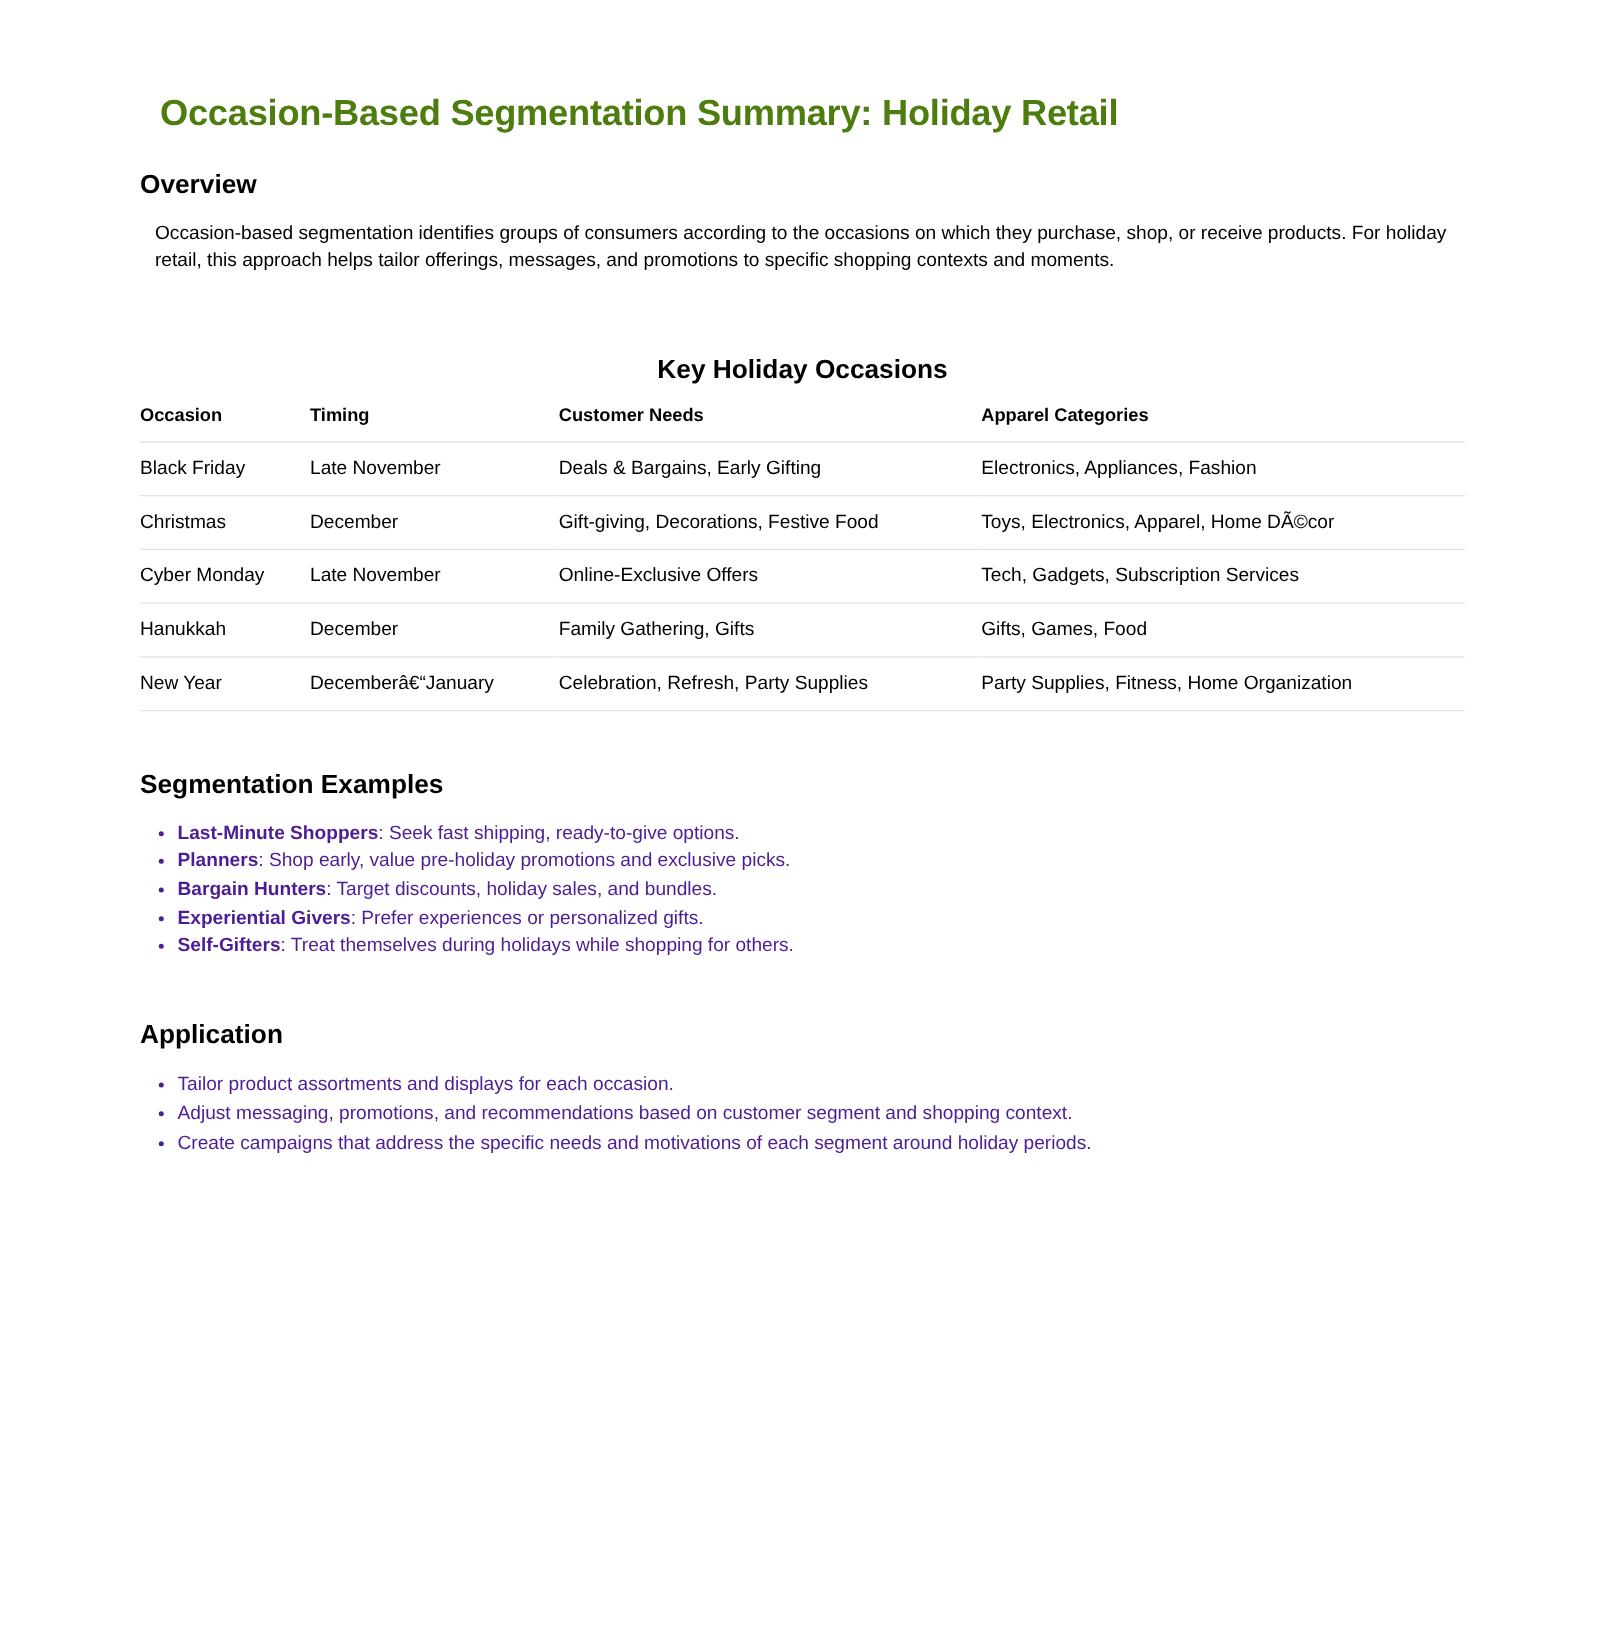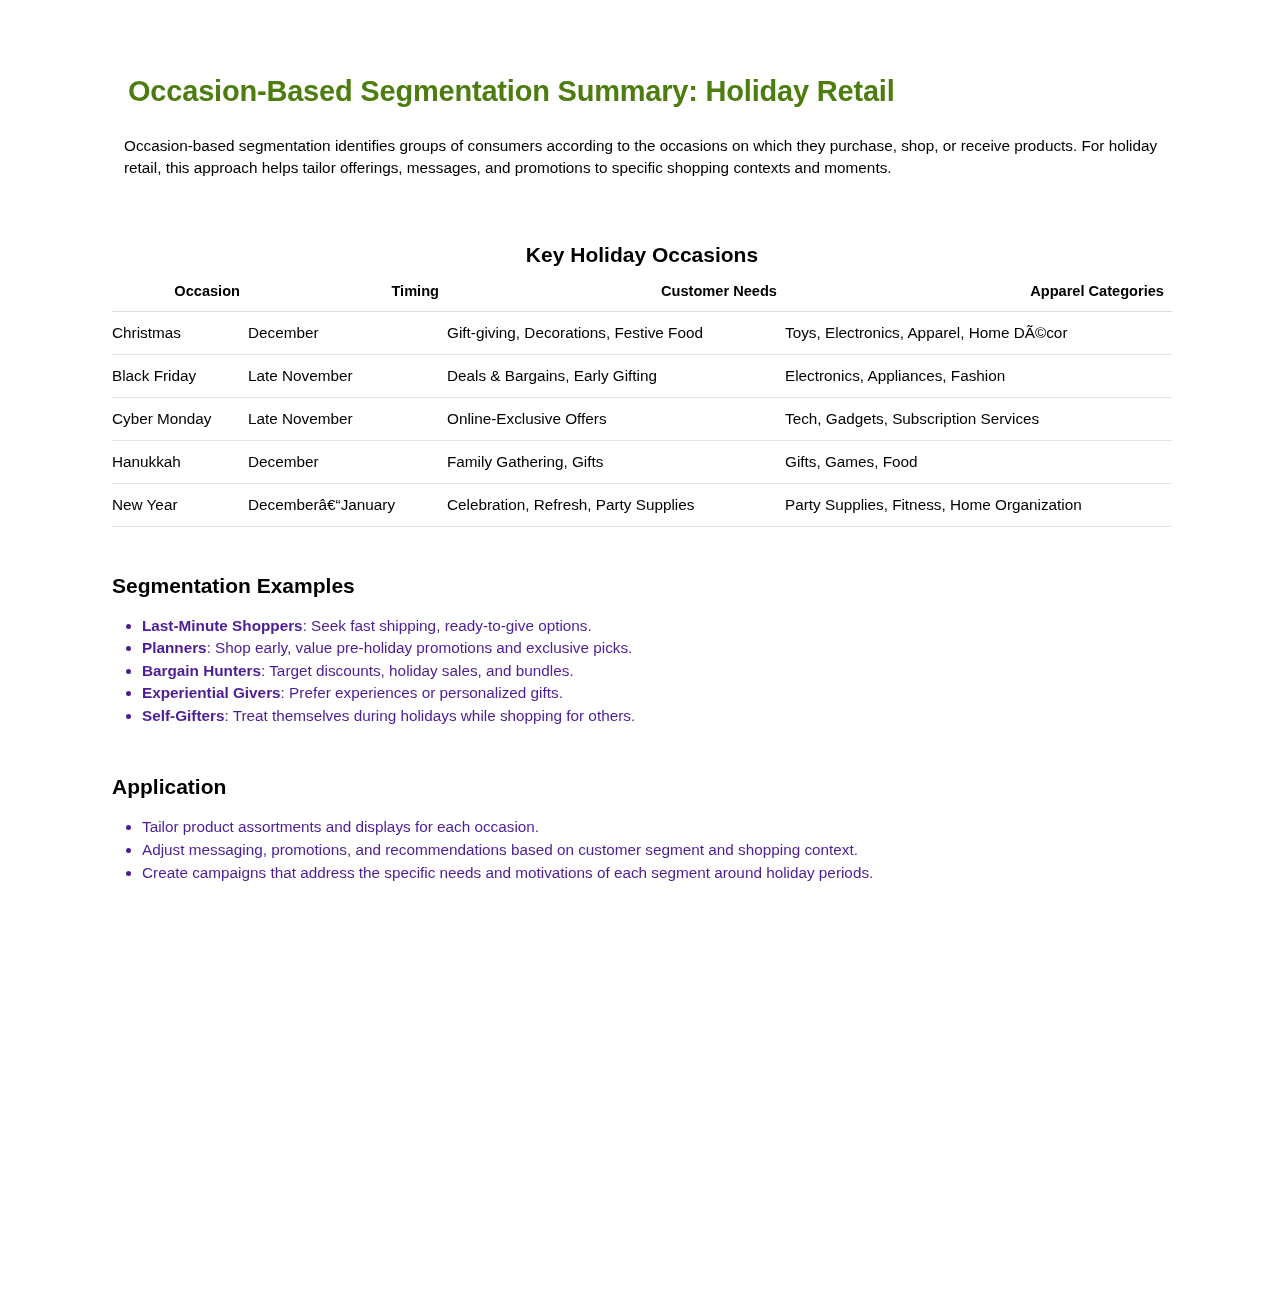--- a/index.html
+++ b/index.html
@@ -48,21 +48,21 @@
     color: #000;
   }
   
   table.occasions-table {
     border-collapse: collapse;
     width: 1060px;
     margin: 0;
     table-layout: fixed;
   }
   table.occasions-table th {
-    text-align: right;
+    text-align: left;
     font-size: 14.6px;
     font-weight: bold;
     padding: 0 8px 12px 0;
     border-bottom: 1px solid #dddddd;
     vertical-align: bottom;
     color: #000;
   }
   table.occasions-table td {
     text-align: left;
     font-size: 15.3px;
@@ -99,20 +99,21 @@
   .table-wrap { margin-top: 0; }
 </style>
 </head>
 <body>
 
 <div class="page">
 
   <h1 class="doc-title">Occasion-Based Segmentation Summary: Holiday Retail</h1>
 
   <div class="section-block">
+    <h2 class="section-heading">Overview</h2>
     <p class="body-text">Occasion-based segmentation identifies groups of consumers according to the occasions on which they purchase, shop, or receive products. For holiday retail, this approach helps tailor offerings, messages, and promotions to specific shopping contexts and moments.</p>
   </div>
 
   <div class="section-block">
     <h2 class="section-heading spaced">Key Holiday Occasions</h2>
     <div class="table-wrap">
       <table class="occasions-table">
         <colgroup>
           <col class="c-occasion">
           <col class="c-timing">
@@ -122,30 +123,30 @@
         <thead>
           <tr>
             <th>Occasion</th>
             <th>Timing</th>
             <th>Customer Needs</th>
             <th>Apparel Categories</th>
           </tr>
         </thead>
         <tbody>
           <tr>
+            <td>Black Friday</td>
+            <td>Late November</td>
+            <td>Deals &amp; Bargains, Early Gifting</td>
+            <td>Electronics, Appliances, Fashion</td>
+          </tr>
+          <tr>
             <td>Christmas</td>
             <td>December</td>
             <td>Gift-giving, Decorations, Festive Food</td>
             <td>Toys, Electronics, Apparel, Home DÃ©cor</td>
-          </tr>
-          <tr>
-            <td>Black Friday</td>
-            <td>Late November</td>
-            <td>Deals &amp; Bargains, Early Gifting</td>
-            <td>Electronics, Appliances, Fashion</td>
           </tr>
           <tr>
             <td>Cyber Monday</td>
             <td>Late November</td>
             <td>Online-Exclusive Offers</td>
             <td>Tech, Gadgets, Subscription Services</td>
           </tr>
           <tr>
             <td>Hanukkah</td>
             <td>December</td>

